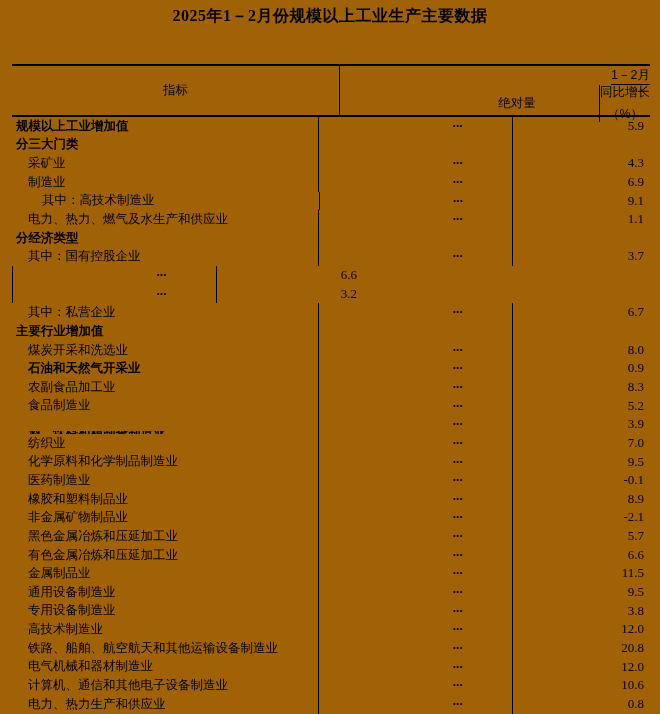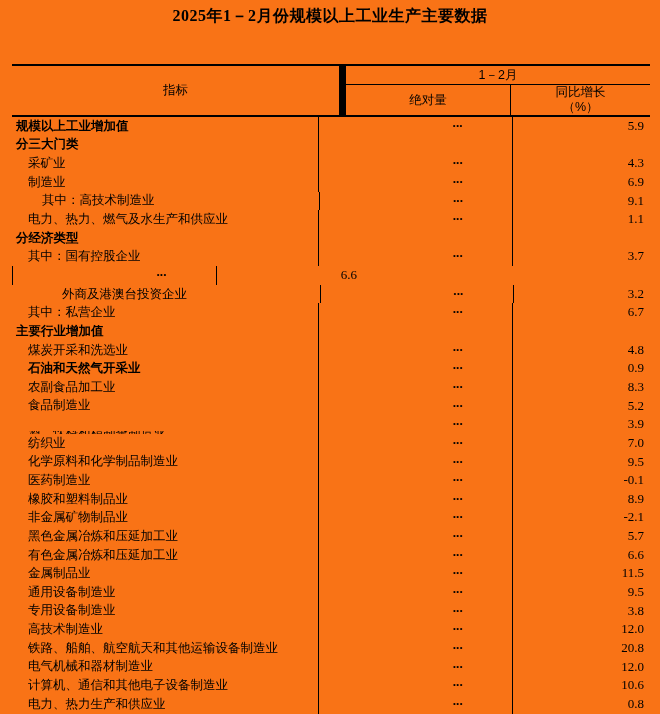--- a/index.html
+++ b/index.html
@@ -9,21 +9,21 @@
     width: 660px;
     height: 714px;
     overflow: hidden;
     font-family: "Liberation Sans", sans-serif;
     color: #000000;
   }
   .page {
     position: relative;
     width: 660px;
     height: 714px;
-    background: #f97316;
+    background: #a16207;
   }
   .title {
     position: absolute;
     top: 6px;
     left: 0;
     width: 660px;
     margin: 0;
     text-align: center;
     font-size: 16px;
     font-weight: bold;
@@ -48,23 +48,24 @@
   .th-indicator {
     width: 327px;
     display: flex;
     align-items: center;
     justify-content: center;
     font-size: 12.5px;
   }
   .th-right {
     width: 311px;
     box-sizing: border-box;
-    border-left: 7px solid #000000;
+    border-left: 1px solid #000000;
     display: flex;
     flex-direction: column;
+    align-items: flex-end;
   }
   .th-period {
     box-sizing: border-box;
     height: 19px;
     border-bottom: 1px solid #000;
     text-align: center;
     line-height: 18px;
     font-size: 12.5px;
   }
   .th-sub {
@@ -82,20 +83,21 @@
   .th-yoy {
     flex: 1;
     box-sizing: border-box;
     border-left: 1px solid #000;
     display: flex;
     flex-direction: column;
     align-items: center;
     justify-content: center;
     font-size: 12.5px;
     line-height: 15px;
+    gap: 7px;
   }
   
   .tbody {
     height: 705px;
   }
   .trow {
     display: flex;
     height: 18.656px;
   }
   .td-label {
@@ -198,56 +200,55 @@
         <div class="trow">
     <div class="td-label indent-1" style="font-weight: normal;">其中：国有控股企业</div>
     <div class="td-abs">···</div>
     <div class="td-yoy">3.7</div>
   </div>
         <div class="trow">
     <div class="td-abs">···</div>
     <div class="td-yoy">6.6</div>
   </div>
         <div class="trow">
-    <div class="td-label indent-3" style="font-weight: normal;">外商及港澳台投资企业</div>
     <div class="td-abs">···</div>
     <div class="td-yoy">3.2</div>
   </div>
         <div class="trow">
     <div class="td-label indent-1" style="font-weight: normal;">其中：私营企业</div>
     <div class="td-abs">···</div>
     <div class="td-yoy">6.7</div>
   </div>
         <div class="trow">
     <div class="td-label indent-0" style="font-weight: bold;">主要行业增加值</div>
     <div class="td-abs"></div>
     <div class="td-yoy"></div>
   </div>
         <div class="trow">
     <div class="td-label indent-1" style="font-weight: normal;">煤炭开采和洗选业</div>
     <div class="td-abs">···</div>
-    <div class="td-yoy">4.8</div>
+    <div class="td-yoy">8.0</div>
   </div>
         <div class="trow">
     <div class="td-label indent-1" style="font-weight: bold;">石油和天然气开采业</div>
     <div class="td-abs">···</div>
     <div class="td-yoy">0.9</div>
   </div>
         <div class="trow">
     <div class="td-label indent-1" style="font-weight: normal;">农副食品加工业</div>
     <div class="td-abs">···</div>
     <div class="td-yoy">8.3</div>
   </div>
         <div class="trow">
     <div class="td-label indent-1" style="font-weight: normal;">食品制造业</div>
     <div class="td-abs">···</div>
     <div class="td-yoy">5.2</div>
   </div>
         <div class="trow">
-    <div class="td-label indent-1" style="font-weight: normal; margin-top: 16px;">酒、饮料和精制茶制造业</div>
+    <div class="td-label indent-1" style="font-weight: bold; margin-top: 16px;">酒、饮料和精制茶制造业</div>
     <div class="td-abs">···</div>
     <div class="td-yoy">3.9</div>
   </div>
         <div class="trow">
     <div class="td-label indent-1" style="font-weight: normal;">纺织业</div>
     <div class="td-abs">···</div>
     <div class="td-yoy">7.0</div>
   </div>
         <div class="trow">
     <div class="td-label indent-1" style="font-weight: normal;">化学原料和化学制品制造业</div>

